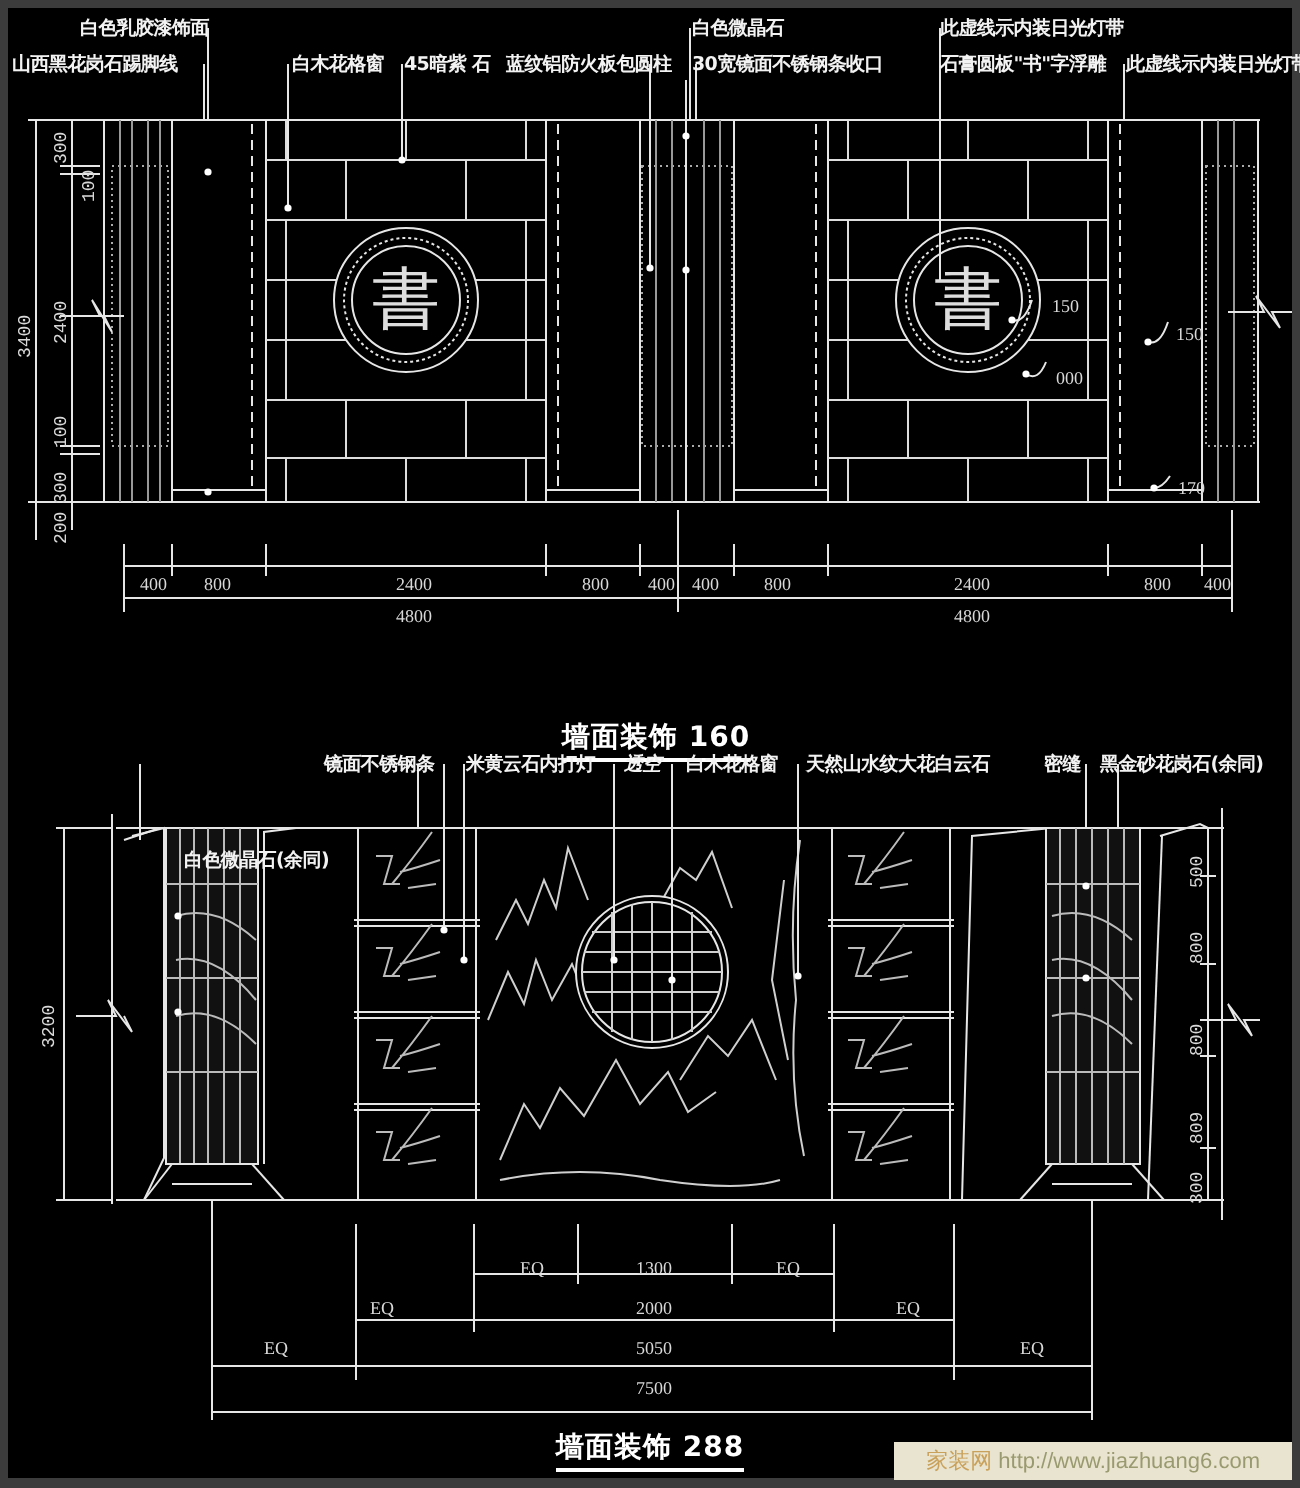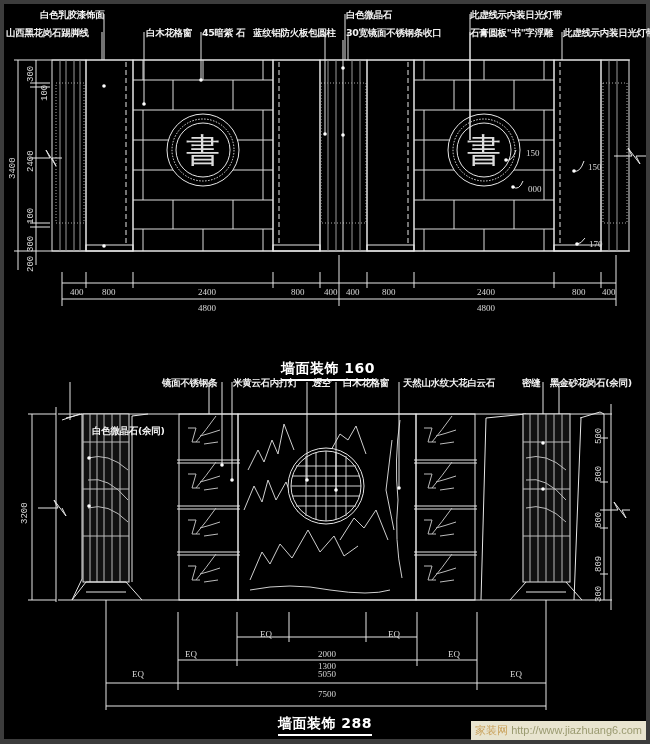--- a/index.html
+++ b/index.html
@@ -3,21 +3,21 @@
 <meta charset="utf-8">
 <style>
   html,body{margin:0;padding:0;background:#3a3a3a;}
   #frame{position:relative;width:650px;height:744px;background:#3c3c3c;overflow:hidden;}
   #canvas{position:absolute;left:4px;top:4px;width:642px;height:735px;background:#000;}
   svg{position:absolute;left:0;top:0;}
   .lbl{position:absolute;color:#f2f2f2;font-family:"DejaVu Sans",sans-serif;font-size:9.5px;white-space:nowrap;line-height:11px;font-weight:bold;letter-spacing:-0.3px;}
   .dim{position:absolute;color:#d8d8d8;font-family:Liberation Serif, serif;font-size:9px;white-space:nowrap;line-height:10px;}
   .vdim{position:absolute;color:#d8d8d8;font-family:"Liberation Mono","DejaVu Sans Mono",monospace;font-size:9px;white-space:nowrap;transform:rotate(-90deg);transform-origin:left top;line-height:10px;}
   .title{position:absolute;color:#fff;font-family:"DejaVu Sans",sans-serif;font-size:14px;font-weight:bold;white-space:nowrap;border-bottom:2px solid #fff;padding-bottom:1px;letter-spacing:0.5px;}
-  .wm{position:absolute;right:4px;bottom:4px;background:#e8e4cf;color:#b0a060;font-family:"Liberation Sans",sans-serif;font-size:11px;padding:2px 4px;white-space:nowrap;}
+  .wm{position:absolute;right:4px;bottom:4px;background:#e8e4cf;color:#b0a060;font-family:"Liberation Sans",sans-serif;font-size:11px;padding:2px 16px;white-space:nowrap;}
   .wm .site{color:#c9a15a;}
   .wm .url{color:#9a9a70;}
 </style>
 </head>
 <body>
 
 <div id="frame">
  <div id="canvas">
 
   <svg width="642" height="735" viewBox="4 4 642 735">
@@ -381,21 +381,21 @@
    <span class="lbl" style="left:546px;top:373px;">黑金砂花岗石(余同)</span>
 
    <span class="vdim" style="left:16px;top:520px;">3200</span>
    <span class="vdim" style="left:590px;top:440px;">500</span>
    <span class="vdim" style="left:590px;top:478px;">800</span>
    <span class="vdim" style="left:590px;top:524px;">800</span>
    <span class="vdim" style="left:590px;top:568px;">809</span>
    <span class="vdim" style="left:590px;top:598px;">300</span>
 
    <span class="dim" style="left:256px;top:625px;">EQ</span>
-   <span class="dim" style="left:314px;top:625px;margin-top:32px;">1300</span>
+   <span class="dim" style="left:314px;top:625px;">1300</span>
    <span class="dim" style="left:384px;top:625px;">EQ</span>
    <span class="dim" style="left:181px;top:645px;">EQ</span>
    <span class="dim" style="left:314px;top:645px;">2000</span>
    <span class="dim" style="left:444px;top:645px;">EQ</span>
    <span class="dim" style="left:128px;top:665px;">EQ</span>
    <span class="dim" style="left:314px;top:665px;">5050</span>
    <span class="dim" style="left:506px;top:665px;">EQ</span>
    <span class="dim" style="left:314px;top:685px;">7500</span>
 
    <span class="title" style="left:274px;top:711px;">墙面装饰 288</span>

